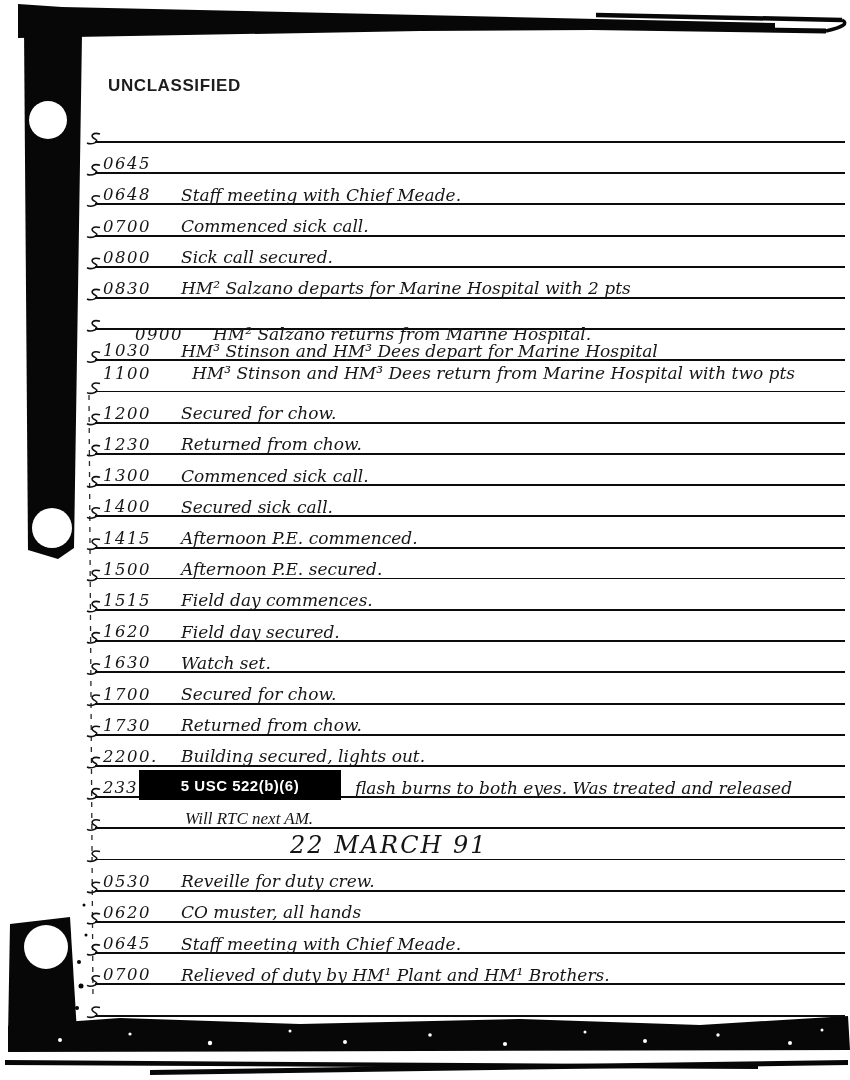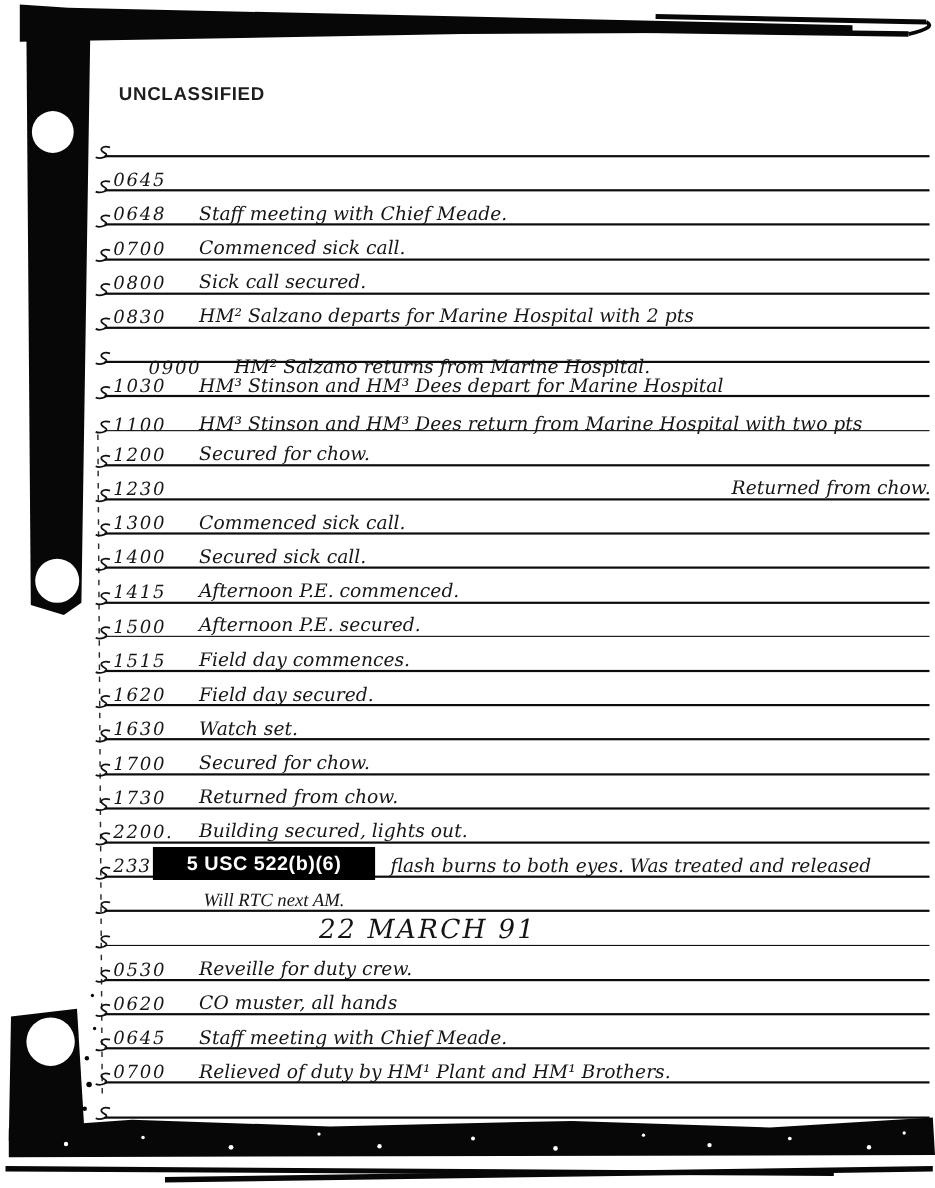--- a/index.html
+++ b/index.html
@@ -26,21 +26,21 @@
   }
   .row .time{
     flex:none;width:78px;letter-spacing:1.5px;font-size:16.5px;
   }
   .row .time.short{width:36px;letter-spacing:1px;}
   .row .text{line-height:1.1;}
   .row.continuation{left:185px;}
   .redaction-box{
     flex:none;width:202px;height:30px;margin:0 14px 0 0;background:#000000;
     color:#ffffff;font-style:normal;font-family:"Liberation Sans",sans-serif;
-    font-weight:700;font-size:18px;letter-spacing:.5px;
+    font-weight:700;font-size:15px;letter-spacing:.5px;
     display:flex;align-items:center;justify-content:center;
     position:relative;top:3px;
   }
   .date-header-row{
     position:absolute;left:290px;height:34px;display:flex;align-items:flex-end;
     font-style:italic;color:#141414;font-size:24px;letter-spacing:2px;white-space:nowrap;
   }
   svg.artifacts{position:absolute;left:0;top:0;pointer-events:none;}
 </style>
 </head>
@@ -182,29 +182,29 @@
     <span class="text">HM² Salzano departs for Marine Hospital with 2 pts</span>
   </div>
       <div class="row" style="top: 313px; margin-left: 32px;">
     <span class="time">0900</span>
     <span class="text">HM² Salzano returns from Marine Hospital.</span>
   </div>
       <div class="row" style="top: 329.4px;">
     <span class="time">1030</span>
     <span class="text">HM³ Stinson and HM³ Dees depart for Marine Hospital</span>
   </div>
-      <div class="row" style="top: 365px;">
+      <div class="row" style="top: 352px; gap: 11px;">
     <span class="time">1100</span>
     <span class="text">HM³ Stinson and HM³ Dees return from Marine Hospital with two pts</span>
   </div>
       <div class="row" style="top: 391.8px;">
     <span class="time">1200</span>
     <span class="text">Secured for chow.</span>
   </div>
-      <div class="row" style="top: 423px; justify-content: space-between;">
+      <div class="row" style="top: 423px;">
     <span class="time">1230</span>
     <span class="text">Returned from chow.</span>
   </div>
       <div class="row" style="top: 454.2px;">
     <span class="time">1300</span>
     <span class="text">Commenced sick call.</span>
   </div>
       <div class="row" style="top: 485.4px;">
     <span class="time">1400</span>
     <span class="text">Secured sick call.</span>

